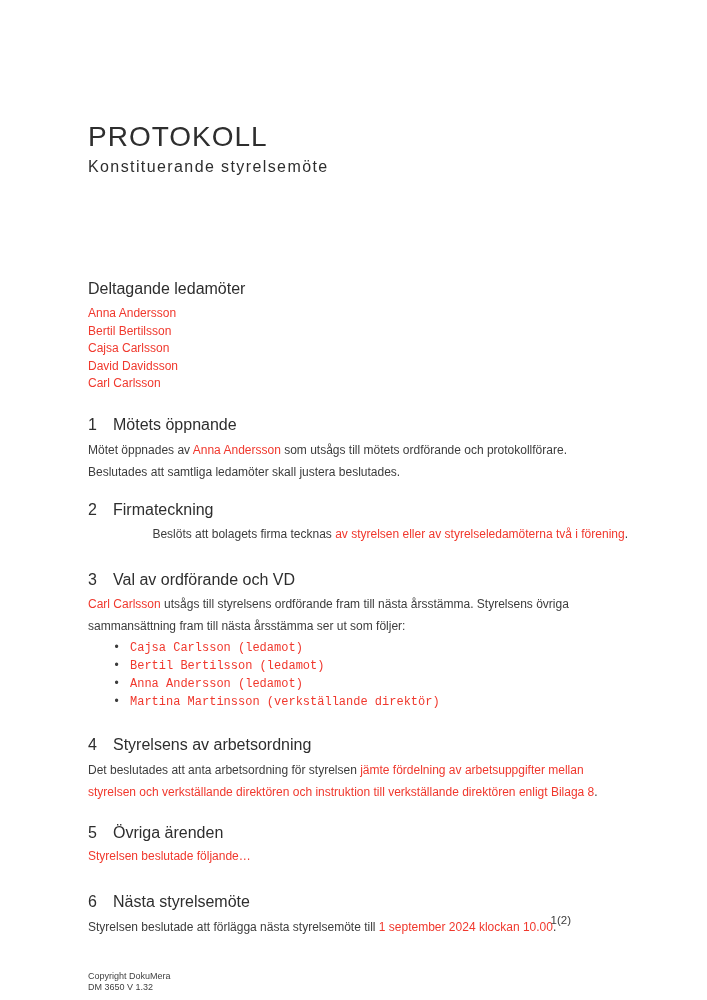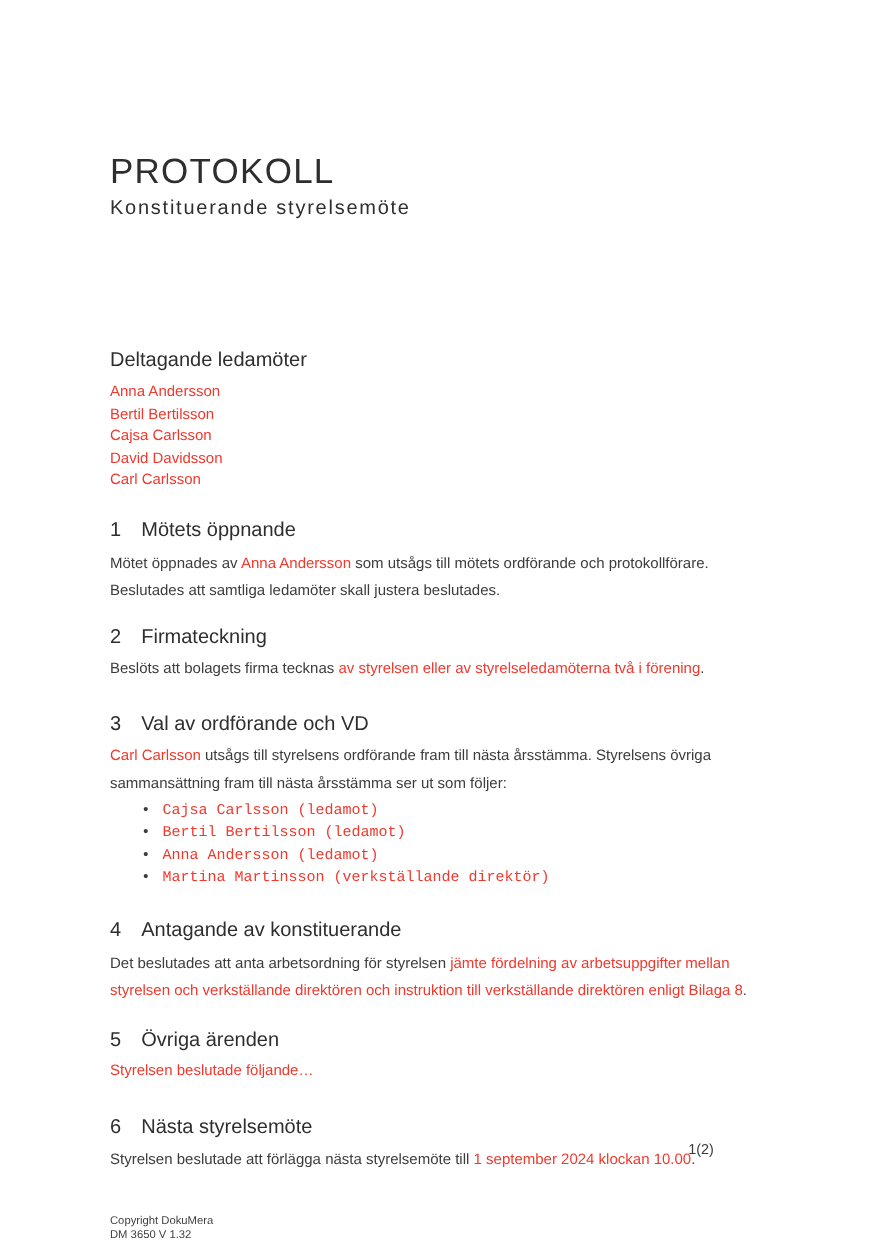--- a/index.html
+++ b/index.html
@@ -58,21 +58,21 @@
   }
 
   .section-heading{display:flex;}
   .section-heading .num{
     display:inline-block;
     width:25px;
     flex:0 0 25px;
   }
 
   .sec1-h{top:379px;} .sec1-b{top:403px;}
-  .sec2-h{top:464px;} .sec2-b{top:487px;}
+  .sec2-h{top:464px;} .sec2-b{top:487px;text-align:right;}
   .sec3-h{top:534px;} .sec3-b{top:557px;}
   .bullets{top:602px;}
   .bullet-item{
     font-size:12px;
     line-height:18px;
     color:var(--red);
     padding-left:25px;
     font-family:Liberation Mono, monospace;
   }
   .bullet-item .dot{
@@ -137,21 +137,21 @@
 
   <div class="abs bullets">
     <div class="bullet-item"><span class="dot">•</span><span>Cajsa Carlsson (ledamot)</span></div>
     <div class="bullet-item"><span class="dot">•</span><span>Bertil Bertilsson (ledamot)</span></div>
     <div class="bullet-item"><span class="dot">•</span><span>Anna Andersson (ledamot)</span></div>
     <div class="bullet-item"><span class="dot">•</span><span>Martina Martinsson (verkställande direktör)</span></div>
   </div>
 
   <h2 class="abs sub-heading section-heading sec4-h">
       <span class="num">4</span>
-      <span>Antagande av konstituerande</span>
+      <span>Styrelsens av arbetsordning</span>
     </h2>
   <p class="abs body-text sec4-b"><span>Det beslutades att anta arbetsordning för styrelsen </span><span class="red">jämte fördelning av arbetsuppgifter mellan</span><br><span class="red">styrelsen och verkställande direktören och instruktion till verkställande direktören enligt Bilaga 8</span><span>.</span></p>
 
   <h2 class="abs sub-heading section-heading sec5-h">
       <span class="num">5</span>
       <span>Övriga ärenden</span>
     </h2>
   <p class="abs body-text sec5-b"><span class="red">Styrelsen beslutade följande…</span></p>
 
   <h2 class="abs sub-heading section-heading sec6-h">

